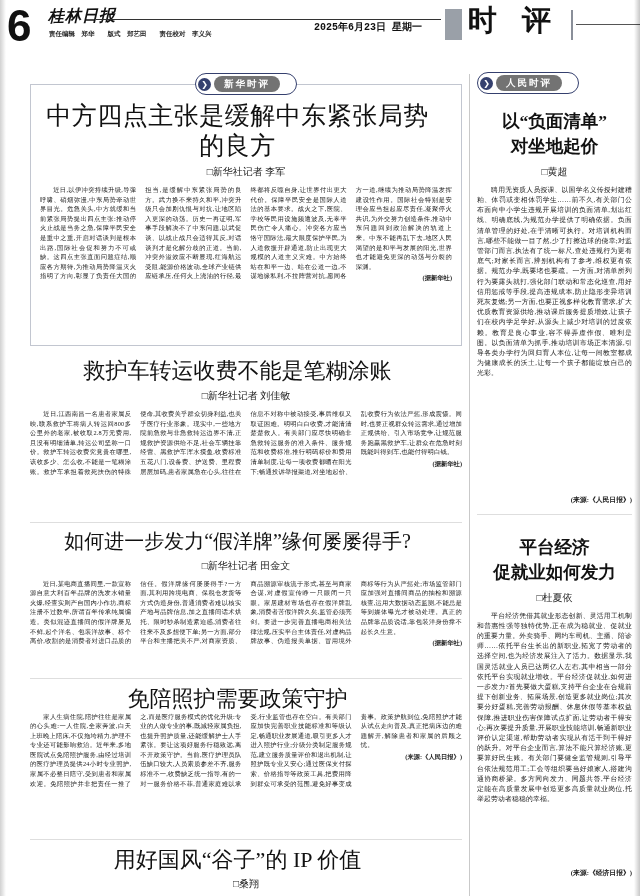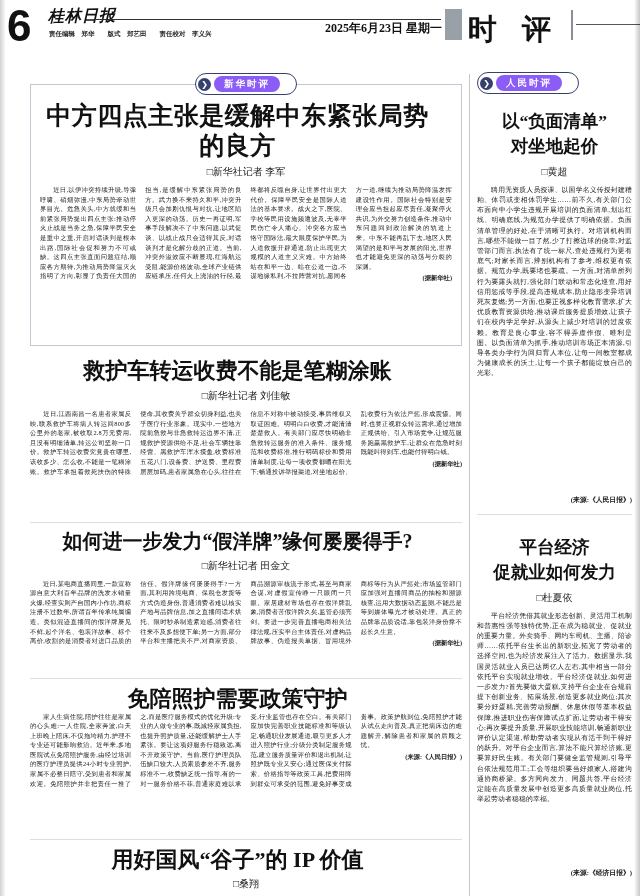--- a/index.html
+++ b/index.html
@@ -11,46 +11,46 @@
 
   
   .header{position:relative;height:58px;}
   .pageno{position:absolute;left:7px;top:2px;font-family:"Liberation Sans",sans-serif;
           font-size:44px;font-weight:900;line-height:48px;}
   .logo{position:absolute;left:48px;top:6px;font-size:16px;font-weight:bold;
         font-style:italic;transform:rotate(-1deg);letter-spacing:1px;}
   .editors{position:absolute;left:49px;top:30px;font-size:6.5px;font-weight:bold;
            font-family:"Liberation Sans",sans-serif;color:#222;}
   .mid-line{position:absolute;left:96px;right:199px;top:19px;border-top:1.3px solid #333;}
-  .date{position:absolute;right:198px;top:20px;font-size:12px;font-weight:bold;
-        font-family:Liberation Serif, serif;}
+  .date{position:absolute;right:218px;top:20px;font-size:10px;font-weight:bold;
+        font-family:Liberation Mono, monospace;}
   .grayblock{position:absolute;right:178px;top:9px;width:17px;height:31px;background:#9aa0a8;}
-  .section-title{position:absolute;right:80px;top:10px;font-size:29px;font-weight:900;
+  .section-title{position:absolute;right:80px;top:1px;font-size:29px;font-weight:900;
                  letter-spacing:9px;white-space:nowrap;}
   .vtick{position:absolute;right:67px;top:10px;width:2.5px;height:30px;background:#8a8f99;}
   .endline{position:absolute;right:0;width:64px;top:24px;border-top:1.5px solid #555;}
 
   
   .main{display:flex;padding:14px 8px 0 30px;box-sizing:border-box;}
   .left-col{width:432px;}
   .vdivider{width:1px;background:#c9c9c9;margin:2px 7px 0 7px;}
   .right-col{flex:1;min-width:0;}
 
   
   .badge{display:inline-flex;align-items:center;border:1.5px solid #35406e;
          border-radius:12px;padding:2px 16px 2px 2px;background:#fff;}
   .badge-circle{width:13px;height:13px;border-radius:50%;background:#35406e;color:#fff;
                 font-size:8px;line-height:13px;text-align:center;margin-right:3px;
                 font-family:"Liberation Sans",sans-serif;}
-  .badge-label{background:#8b5cf6;color:#fff;border-radius:9px;padding:1.5px 10px;
+  .badge-label{background:#737373;color:#fff;border-radius:9px;padding:1.5px 10px;
                font-size:9.5px;font-weight:bold;letter-spacing:2px;
                font-family:"Liberation Sans",sans-serif;}
 
   
-  .art-title{text-align:center;font-weight:700;margin:6px 17px 0 0;line-height:1.18;}
+  .art-title{text-align:center;font-weight:400;margin:6px 17px 0 0;line-height:1.18;}
   .t-xl{font-size:25px;letter-spacing:.5px;}
   .t-l{font-size:22px;}
   .t-m{font-size:20px;}
   .byline{text-align:center;font-size:10px;color:#222;margin:5px 0 6px 0;}
   .body-text{font-size:6.3px;line-height:9.6px;text-align:justify;color:#1a1a1a;}
   .cols4{column-count:4;column-gap:9px;}
   .source{display:block;text-align:right;font-weight:bold;margin-top:2px;}
   .indent{letter-spacing:.2px;}
   .boxed{border:1px solid #c2c6d0;padding:0 9px 8px 9px;margin-top:12px;}
   .badge-row{display:flex;justify-content:center;margin-top:-12px;margin-bottom:0;}

